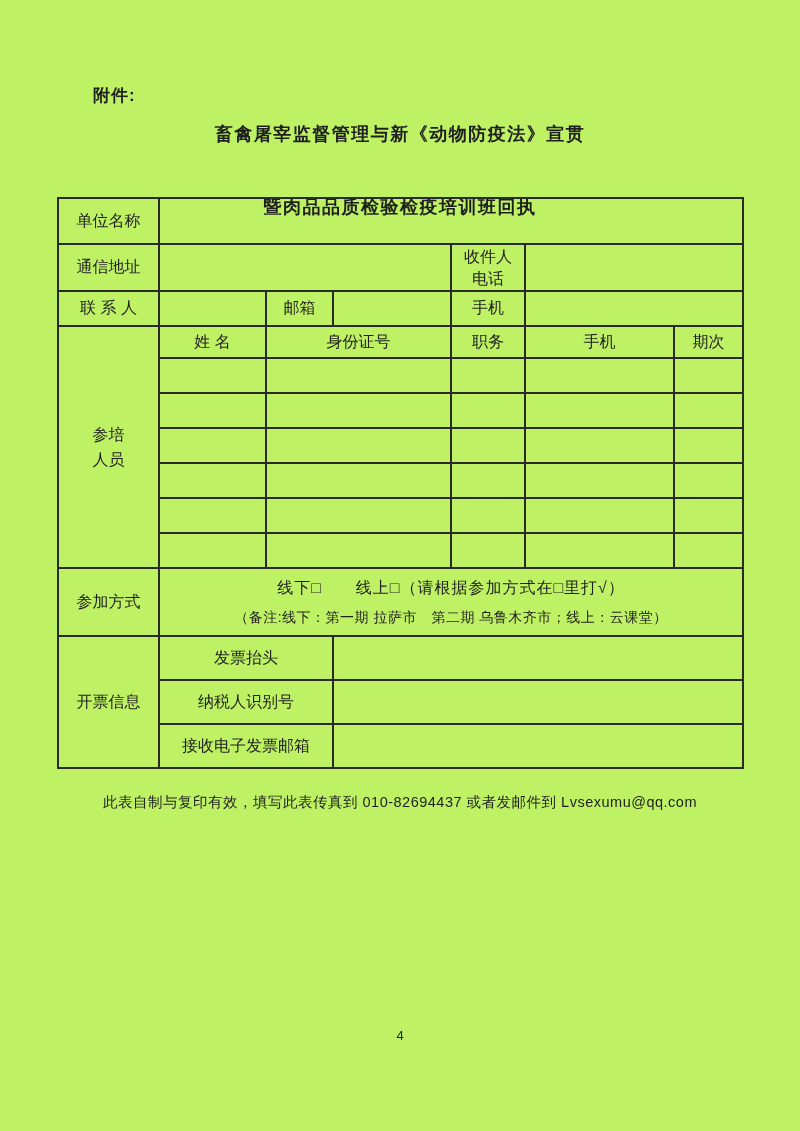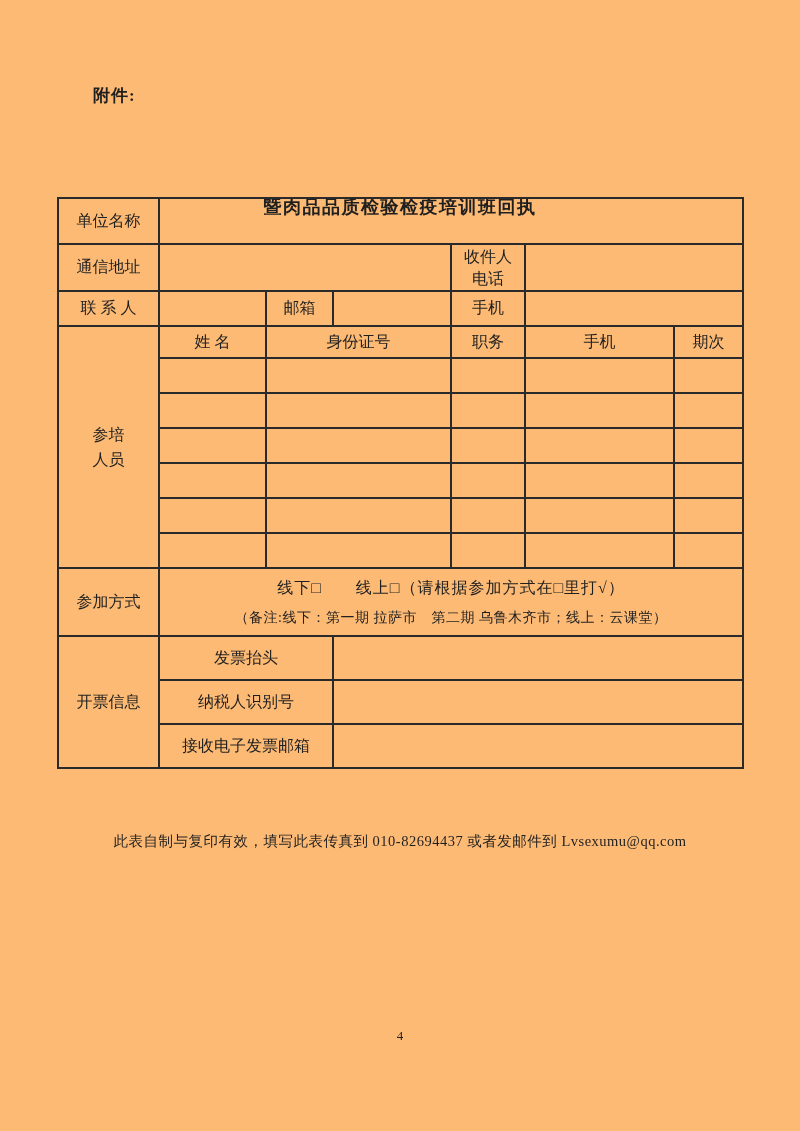--- a/index.html
+++ b/index.html
@@ -5,22 +5,22 @@
   html, body {
     margin: 0;
     padding: 0;
     background: #e8e8e8;
   }
   .page {
     position: relative;
     width: 800px;
     height: 1131px;
     margin: 0 auto;
-    background: #fdba74;
-    font-family: Liberation Serif, serif;
+    background: #bef264;
+    font-family: Liberation Sans, sans-serif;
     color: #1f1f1f;
     overflow: hidden;
   }
   .attachment {
     position: absolute;
     left: 93px;
     top: 84px;
     font-size: 17px;
     font-weight: bold;
     letter-spacing: 1px;
@@ -70,41 +70,42 @@
     display: inline-block;
     width: 54px;
     line-height: 1.35;
   }
   .part-line1 { font-size: 16px; letter-spacing: 1px; }
   .part-line2 { font-size: 14px; margin-top: 10px; letter-spacing: 0.5px; }
 
   .footer-note {
     position: absolute;
     left: 0;
-    top: 832px;
+    top: 793px;
     width: 100%;
     text-align: center;
     font-size: 14.5px;
     letter-spacing: 0.5px;
   }
   .page-number {
     position: absolute;
     left: 0;
     top: 1028px;
     width: 100%;
     text-align: center;
     font-size: 13px;
   }
 </style>
 </head>
 <body>
 
 <div class="page">
 
   <div class="attachment">附件:</div>
+  <div class="title title-1">畜禽屠宰监督管理与新《动物防疫法》宣贯</div>
   <div class="title title-2">暨肉品品质检验检疫培训班回执</div>
 
   <table class="form">
     <colgroup>
       <col style="width:101px">
       <col style="width:107px">
       <col style="width:67px">
       <col style="width:118px">
       <col style="width:74px">
       <col style="width:149px">

